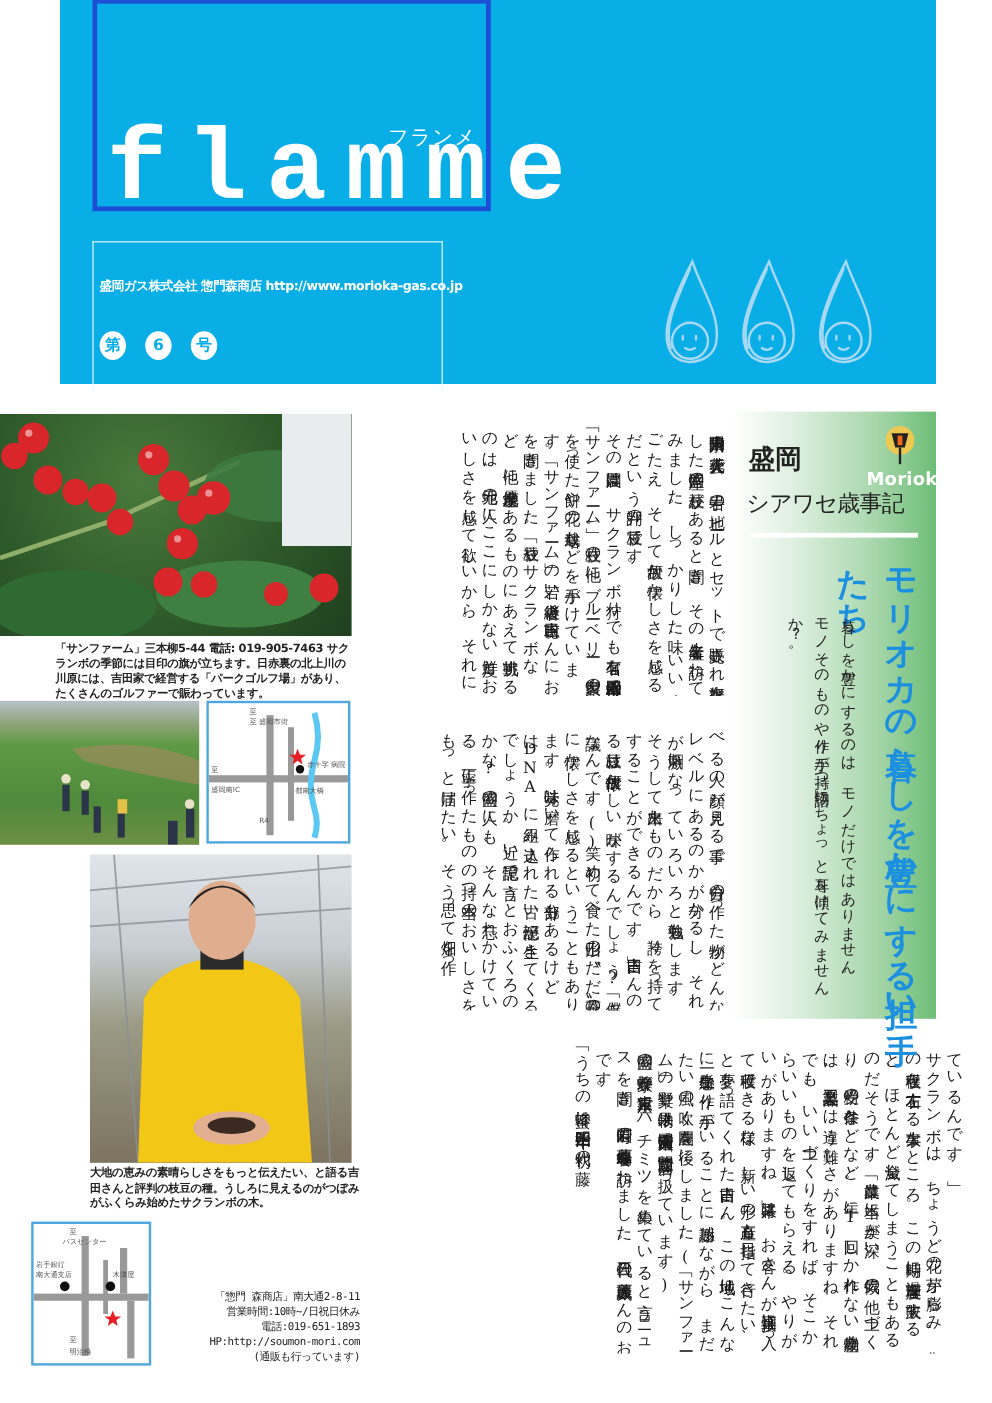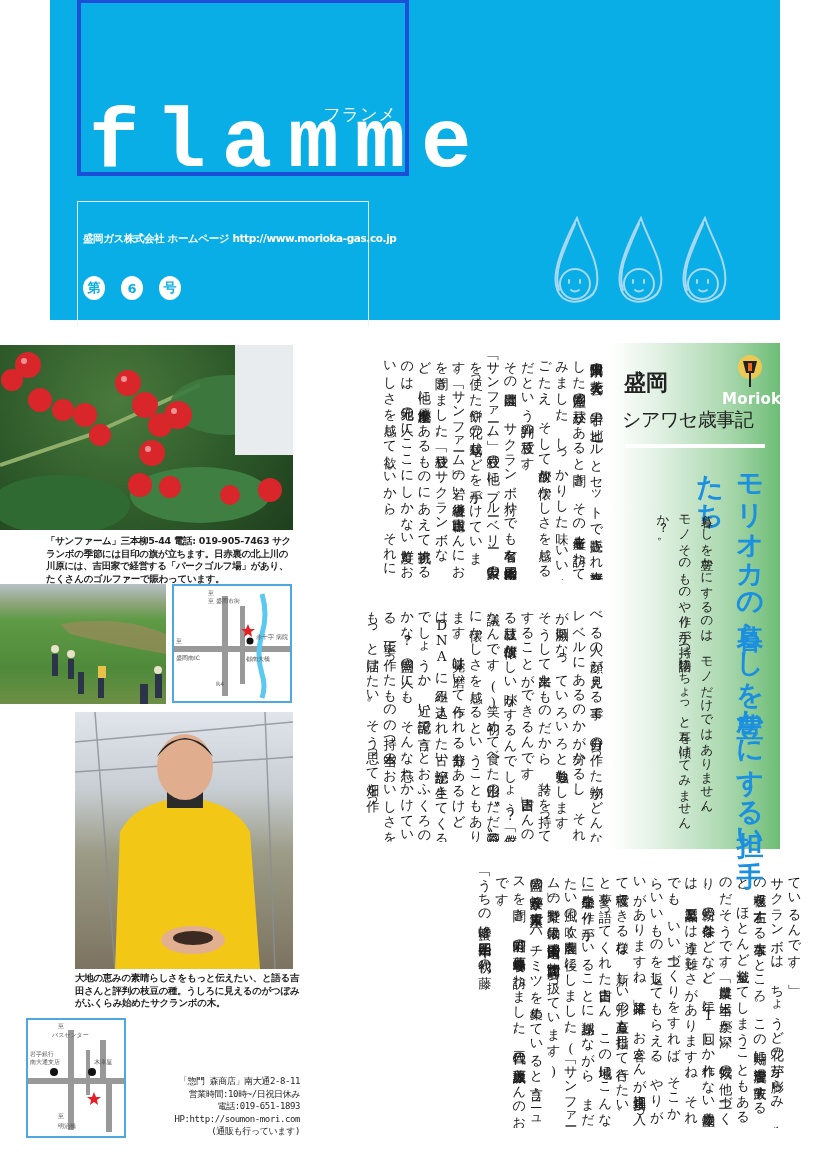--- a/index.html
+++ b/index.html
@@ -52,21 +52,21 @@
     position: absolute; font-size: 9.5px; line-height: 12.5px; color: #222; font-weight: bold; letter-spacing: -0.3px;
   }
   .cap-cherry { left: 46px; top: 535px; width: 250px; }
   .golf-photo { left: 0; top: 584px; width: 166px; height: 120px;
     background: linear-gradient(180deg, #b7c2c8 0%, #8ea47a 16%, #5f9b45 30%, #4e8a3a 70%, #6e8f45 100%); }
   .map { position: absolute; background: #fff; border: 2px solid #4ea7de; }
   .map-1 { left: 172px; top: 584px; width: 120px; height: 119px; }
   .map-2 { left: 26px; top: 1018px; width: 100px; height: 120px; }
   .farmer-photo { left: 75px; top: 712px; width: 218px; height: 257px;
     background: linear-gradient(180deg, #dfe5ea 0%, #c8ced3 30%, #9b9b86 55%, #7c7360 100%); }
-  .cap-farmer { left: 75px; top: 972px; width: 225px; }
+  .cap-farmer { left: 75px; top: 972px; width: 225px; font-family: Liberation Mono, monospace; }
   .cap-shop { left: 150px; top: 1075px; width: 150px; font-family: "DejaVu Sans Mono", monospace; font-size: 9px; line-height: 12.5px; font-weight: normal; letter-spacing: -0.4px; text-align: right; }
 
   
   .vtext {
     position: absolute; writing-mode: vertical-rl; text-orientation: upright;
     font-family: "DejaVu Serif", serif; font-size: 13.2px; line-height: 17.2px; letter-spacing: 0.55px;
     color: #1a1a1a; overflow: hidden;
   }
   .vtext p { text-indent: 0; }
   .col-top { left: 298px; top: 352px; width: 307px; height: 228px; }
@@ -96,21 +96,21 @@
 </style>
 </head>
 <body>
 
 <header class="masthead">
   <div class="logo-box">
     <span class="logo-kana">フランメ</span>
     <span class="logo-word">flamme</span>
   </div>
   <div class="info-box">
-    <div class="company">盛岡ガス株式会社 ホームページ http://www.morioka-gas.co.jp</div>
+    <div class="company">盛岡ガス株式会社 惣門森商店 http://www.morioka-gas.co.jp</div>
     <div class="issue">
       <span class="issue-badge">第</span>
       <span class="issue-badge">6</span>
       <span class="issue-badge">号</span>
     </div>
   </div>
   <svg class="mascots" viewBox="0 0 200 96" fill="none" stroke="#a9d8f3" stroke-width="2" stroke-linecap="round">
     <g>
       <path d="M32 6 C 40 30, 55 50, 52 72 C 50 88, 30 94, 18 86 C 4 74, 10 48, 32 6 Z"></path>
       <path d="M30 12 C 18 40, 8 60, 14 78"></path>

